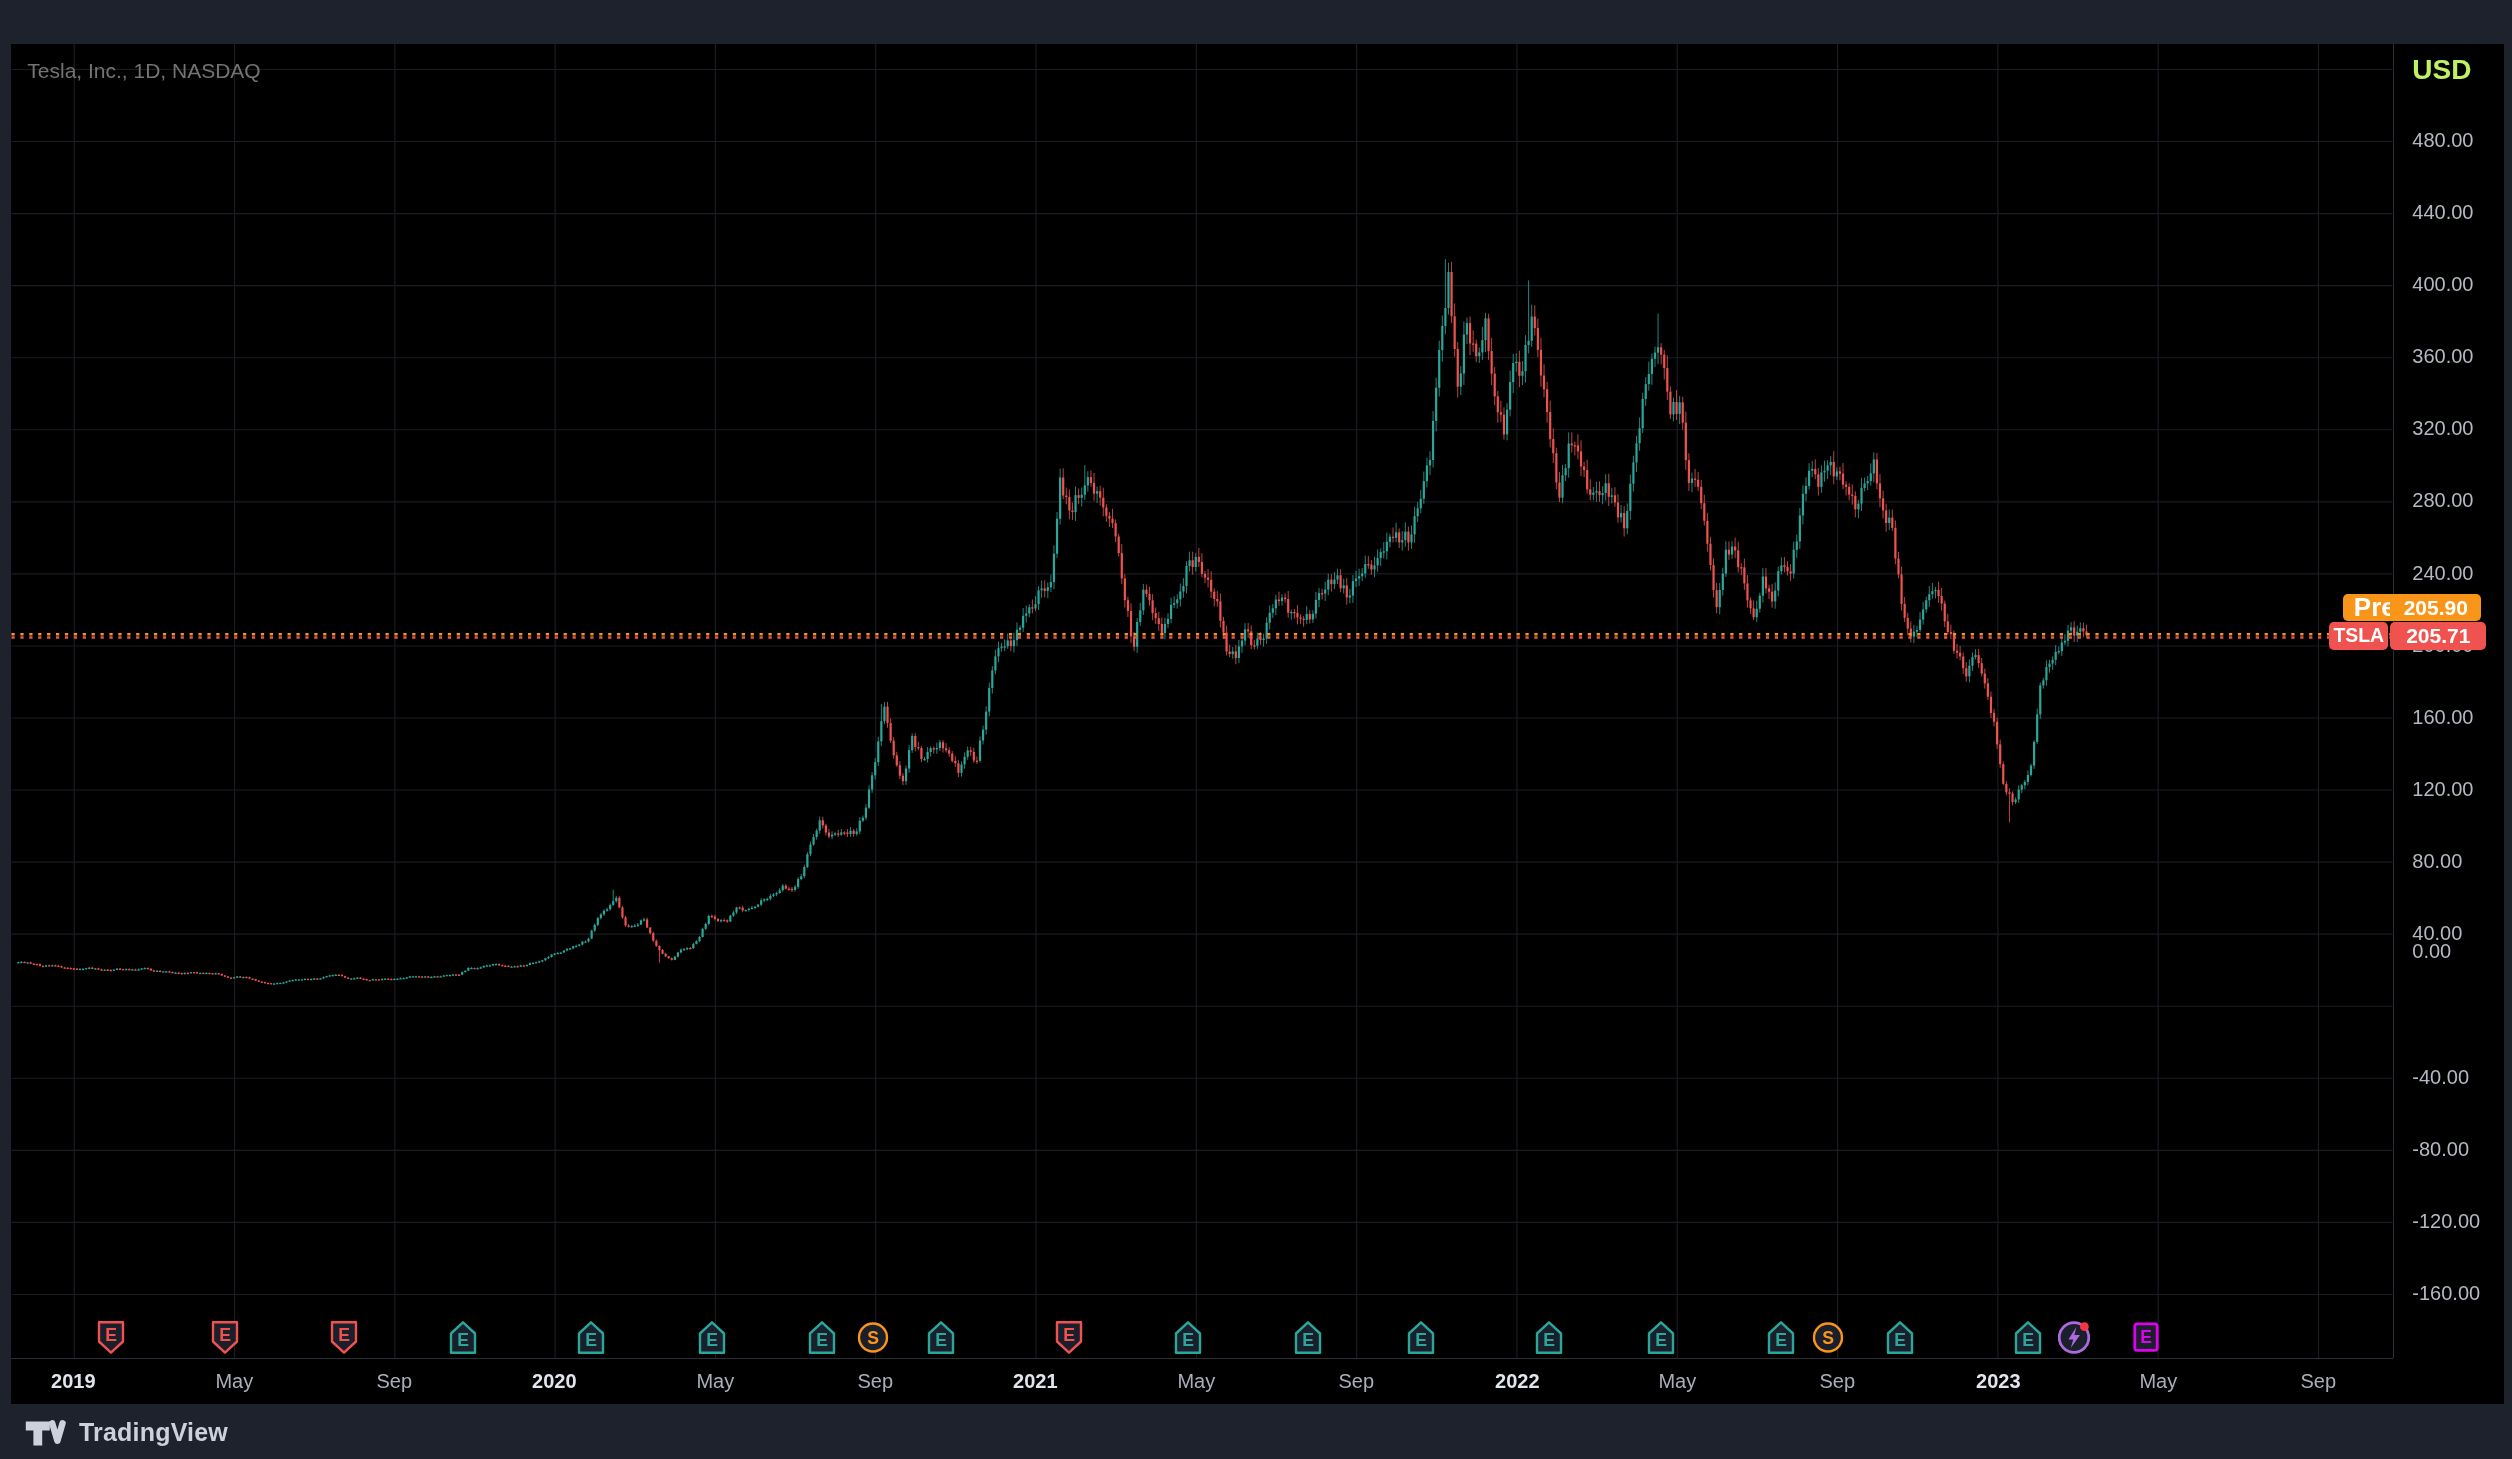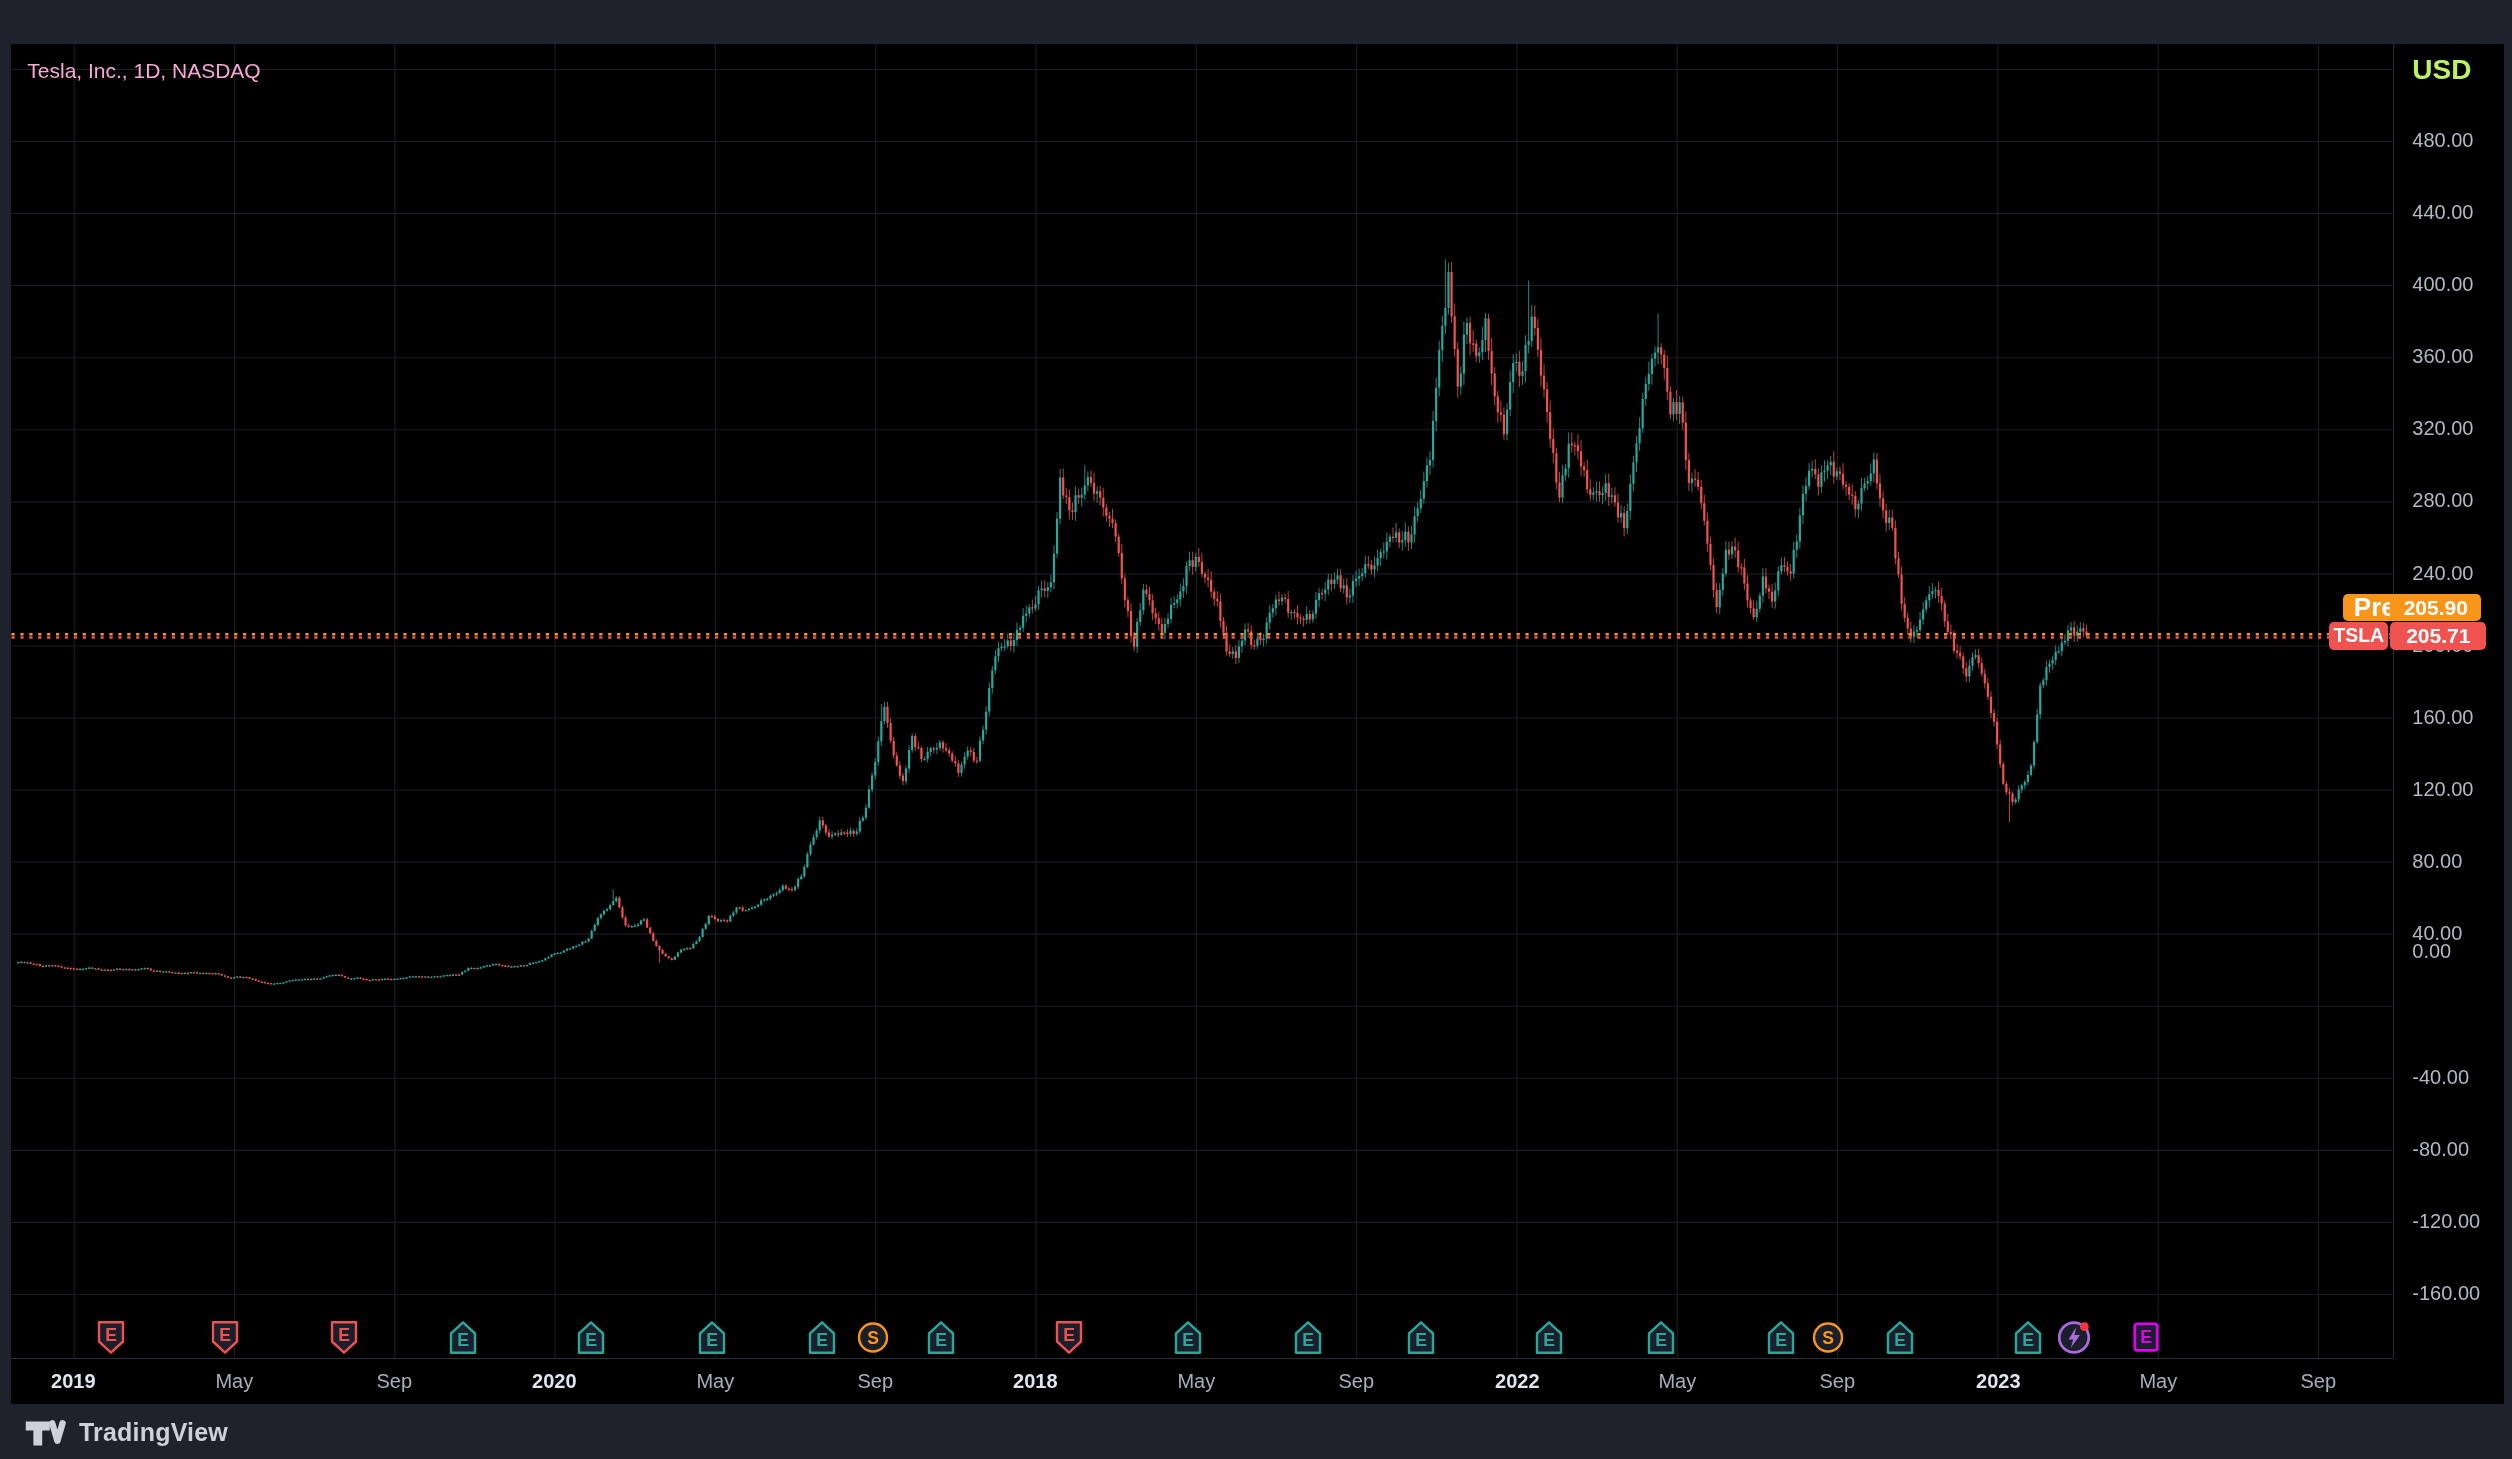--- a/index.html
+++ b/index.html
@@ -6,21 +6,21 @@
   #stage{position:relative;width:2512px;height:1459px;overflow:hidden;
          font-family:"Liberation Sans","DejaVu Sans",sans-serif;
          -webkit-font-smoothing:antialiased;}
   
   #publish-bar{position:absolute;left:0;top:0;width:2512px;height:44px;background:#1e222d;}
   #publish-bar .txt{position:absolute;left:24px;top:0;line-height:44px;font-size:22px;
                     color:#e9ecf3;font-weight:600;letter-spacing:0.2px;white-space:pre;}
   
   #chart{position:absolute;left:11.3px;top:44px;width:2493px;height:1360px;background:#000000;}
   #plot-svg{position:absolute;left:0;top:0;}
-  #chart-title{position:absolute;left:16px;top:14.6px;font-size:21px;color:#f9a8d4;
+  #chart-title{position:absolute;left:16px;top:14.6px;font-size:21px;color:#737373;
                font-weight:400;z-index:4;}
   
   #price-axis{position:absolute;left:2382px;top:0;width:111px;height:1314px;
               border-left:0.8px solid #2a2e39;z-index:2;}
   #usd-label{position:absolute;left:18px;top:9.7px;font-size:28px;font-weight:600;color:#bef264;}
   .pa-label{position:absolute;left:18px;font-size:20px;color:#b4b8c2;white-space:nowrap;}
   
   #time-axis{position:absolute;left:0;top:1314px;width:2382px;height:45px;
              border-top:0.8px solid #2a2e39;z-index:2;}
   .ta-label{position:absolute;top:11.3px;transform:translateX(-50%);font-size:20px;color:#a9aeb9;}
@@ -1453,21 +1453,21 @@
         <div class="pa-label" style="top: 1238px;">-160.00</div>
       </div>
 
     <div id="time-axis">
         <div class="ta-label major" style="left: 62px;">2019</div>
         <div class="ta-label" style="left: 223px;">May</div>
         <div class="ta-label" style="left: 383px;">Sep</div>
         <div class="ta-label major" style="left: 543px;">2020</div>
         <div class="ta-label" style="left: 704px;">May</div>
         <div class="ta-label" style="left: 864px;">Sep</div>
-        <div class="ta-label major" style="left: 1024px;">2018</div>
+        <div class="ta-label major" style="left: 1024px;">2021</div>
         <div class="ta-label" style="left: 1185px;">May</div>
         <div class="ta-label" style="left: 1345px;">Sep</div>
         <div class="ta-label major" style="left: 1506px;">2022</div>
         <div class="ta-label" style="left: 1666px;">May</div>
         <div class="ta-label" style="left: 1826px;">Sep</div>
         <div class="ta-label major" style="left: 1987px;">2023</div>
         <div class="ta-label" style="left: 2147px;">May</div>
         <div class="ta-label" style="left: 2307px;">Sep</div>
       </div>
 

